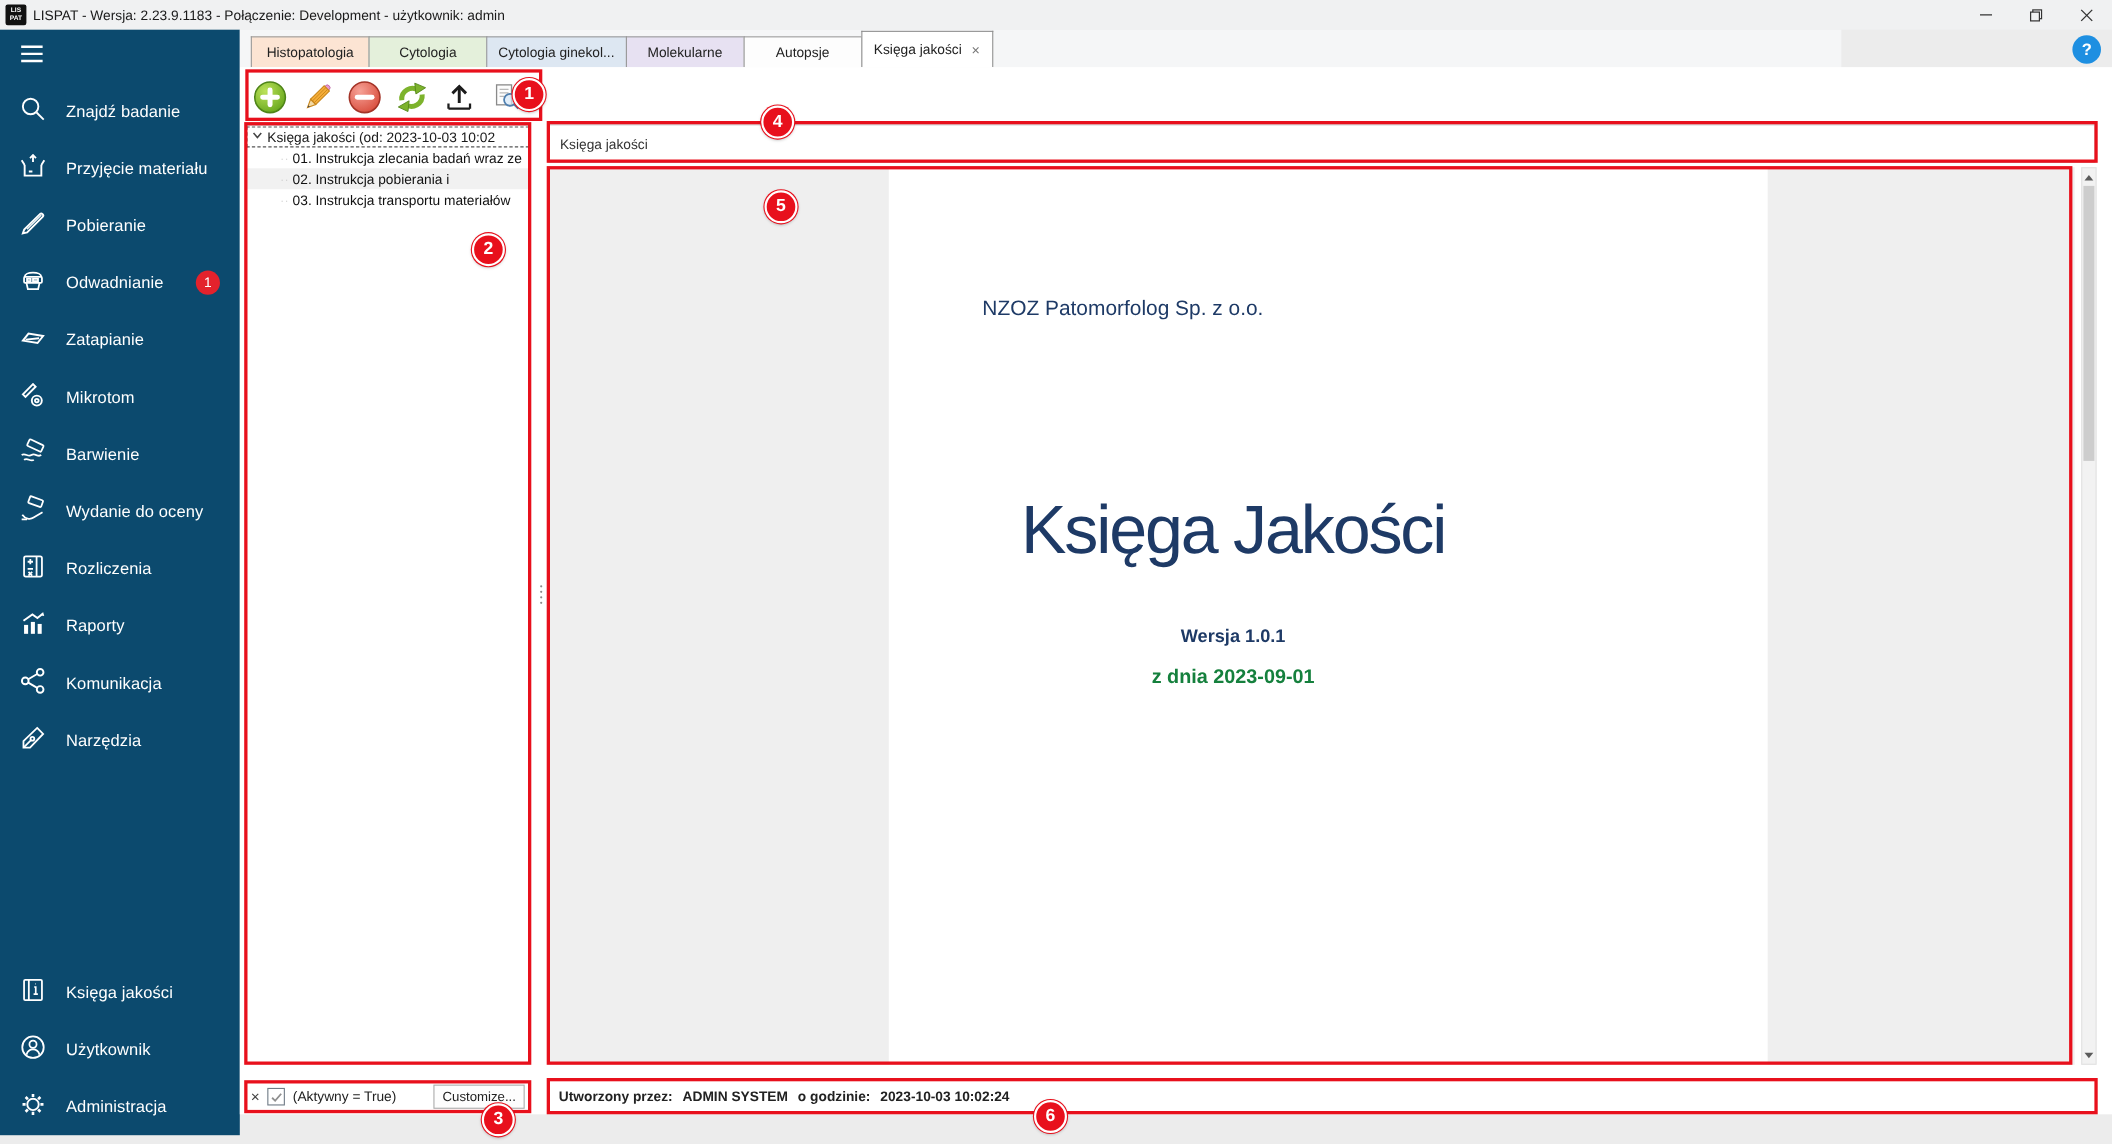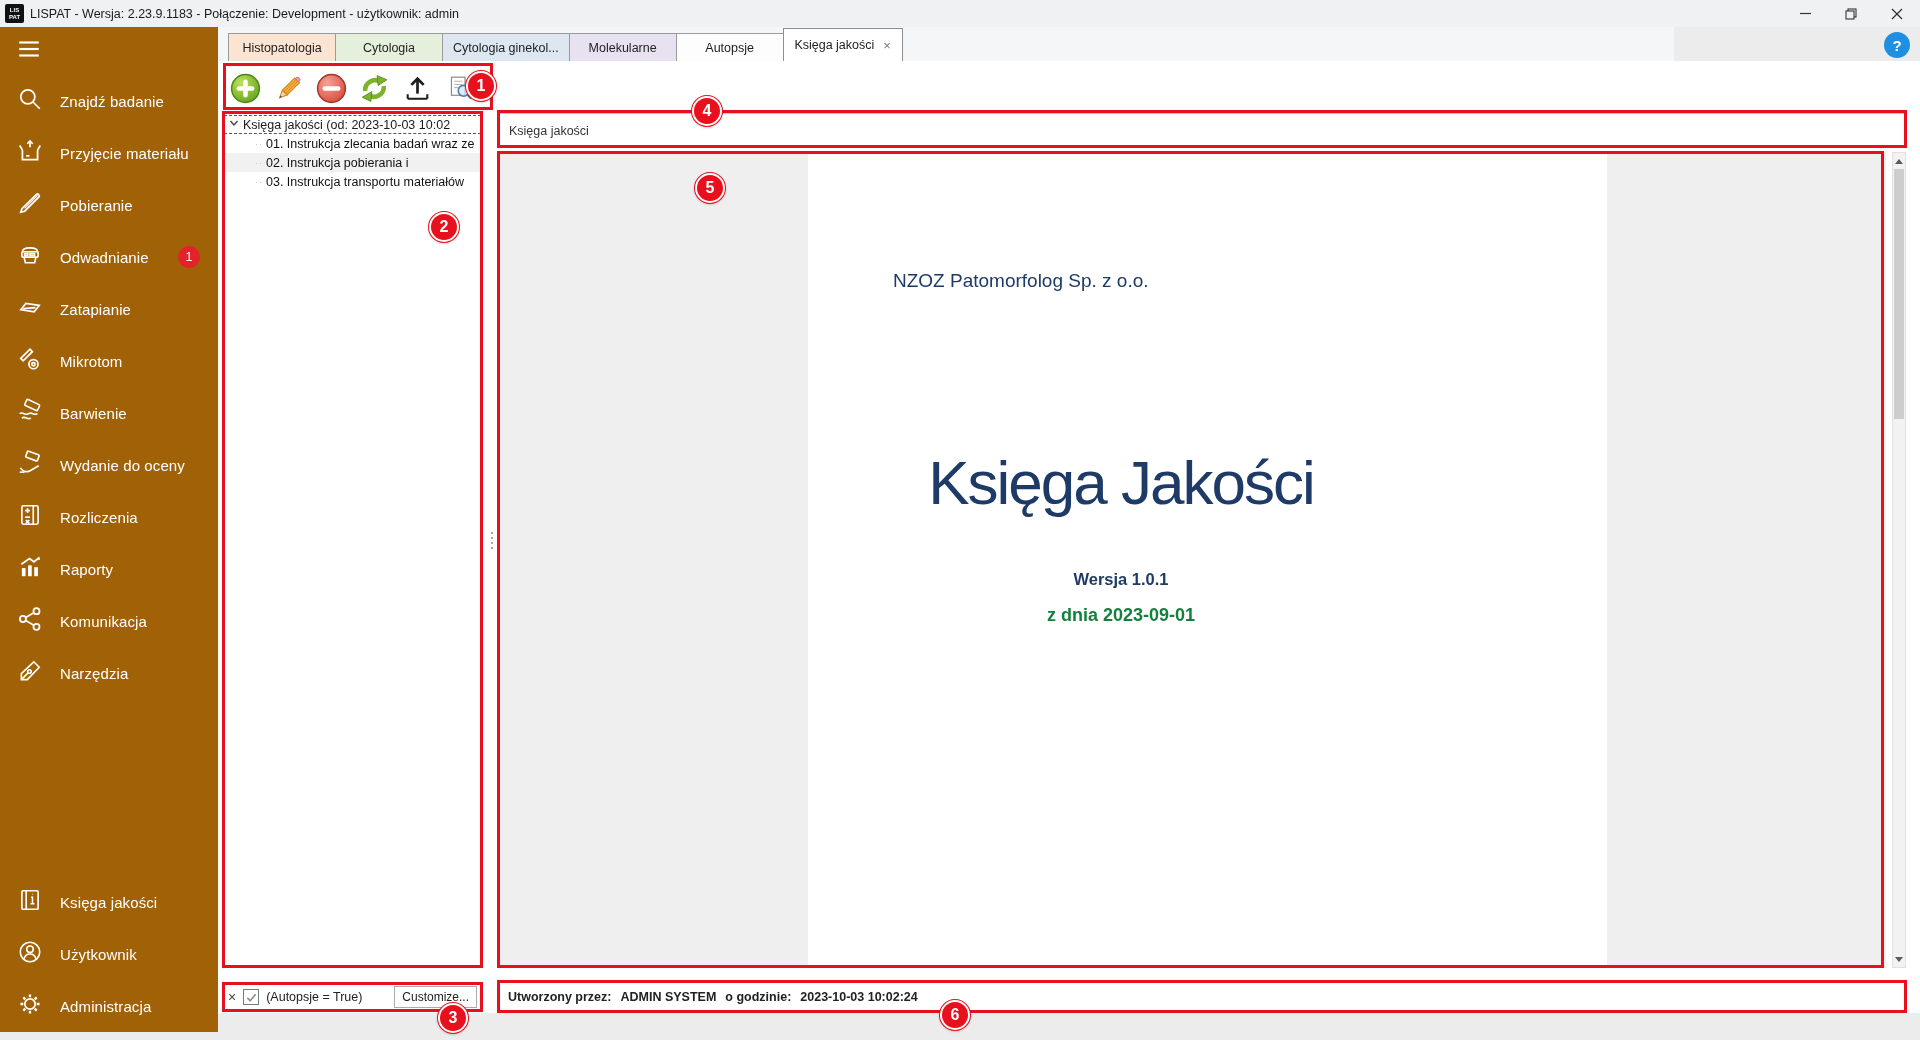--- a/index.html
+++ b/index.html
@@ -9,21 +9,21 @@
   
   .titlebar { position:absolute; left:0; top:0; width:1920px; height:27px; background:#f0f1f2; display:flex; align-items:center; }
   .app-logo { width:19px; height:19px; background:#111; color:#fff; margin:0 6px 0 5px; border-radius:2px;
               display:flex; flex-direction:column; align-items:center; justify-content:center; font-size:6px; font-weight:bold; line-height:7px; }
   .titlebar-text { font-size:12.5px; color:#1a1a1a; }
   .win-controls { margin-left:auto; display:flex; height:100%; }
   .win-btn { width:46px; height:100%; display:flex; align-items:center; justify-content:center; color:#333; }
   .win-btn svg { display:block; }
 
   
-  .sidebar { position:absolute; left:0; top:27px; width:218px; height:1005px; background:#a16207; display:flex; flex-direction:column; }
+  .sidebar { position:absolute; left:0; top:27px; width:218px; height:1005px; background:#0c4a6e; display:flex; flex-direction:column; }
   .hamburger { height:48px; display:flex; align-items:center; padding-left:16px; }
   .side-item { height:52px; display:flex; align-items:center; padding-left:17px; gap:17px; position:relative; cursor:pointer; }
   .side-item .lbl { color:#fff; font-size:15px; letter-spacing:.1px; }
   .side-item svg { flex:0 0 auto; }
   .side-spacer { flex:1; }
   .badge { position:absolute; right:18px; top:15px; width:22px; height:22px; border-radius:50%; background:#e3222c; color:#fff;
            font-size:12.5px; display:flex; align-items:center; justify-content:center; }
 
   
   .tabbar { position:absolute; left:218px; top:27px; width:1456px; height:34px; background:#f5f6f7; display:flex; align-items:flex-end; padding-left:10px; }
@@ -379,21 +379,21 @@
       </div>
   </div>
 
   <div class="filterbar">
     <span class="filter-clear">×</span>
     <span class="checkbox">
       <svg width="11" height="11" viewBox="0 0 12 12" fill="none" stroke="#8f8f8f" stroke-width="1.8">
           <polyline points="1.5,6.5 4.5,9.5 10.5,2.5"></polyline>
         </svg>
     </span>
-    <span class="filter-label">(Autopsje = True)</span>
+    <span class="filter-label">(Aktywny = True)</span>
     <span class="customize-btn">Customize...</span>
   </div>
 
   <div class="splitter">
       <i></i>
       <i></i>
       <i></i>
       <i></i>
     </div>
 

